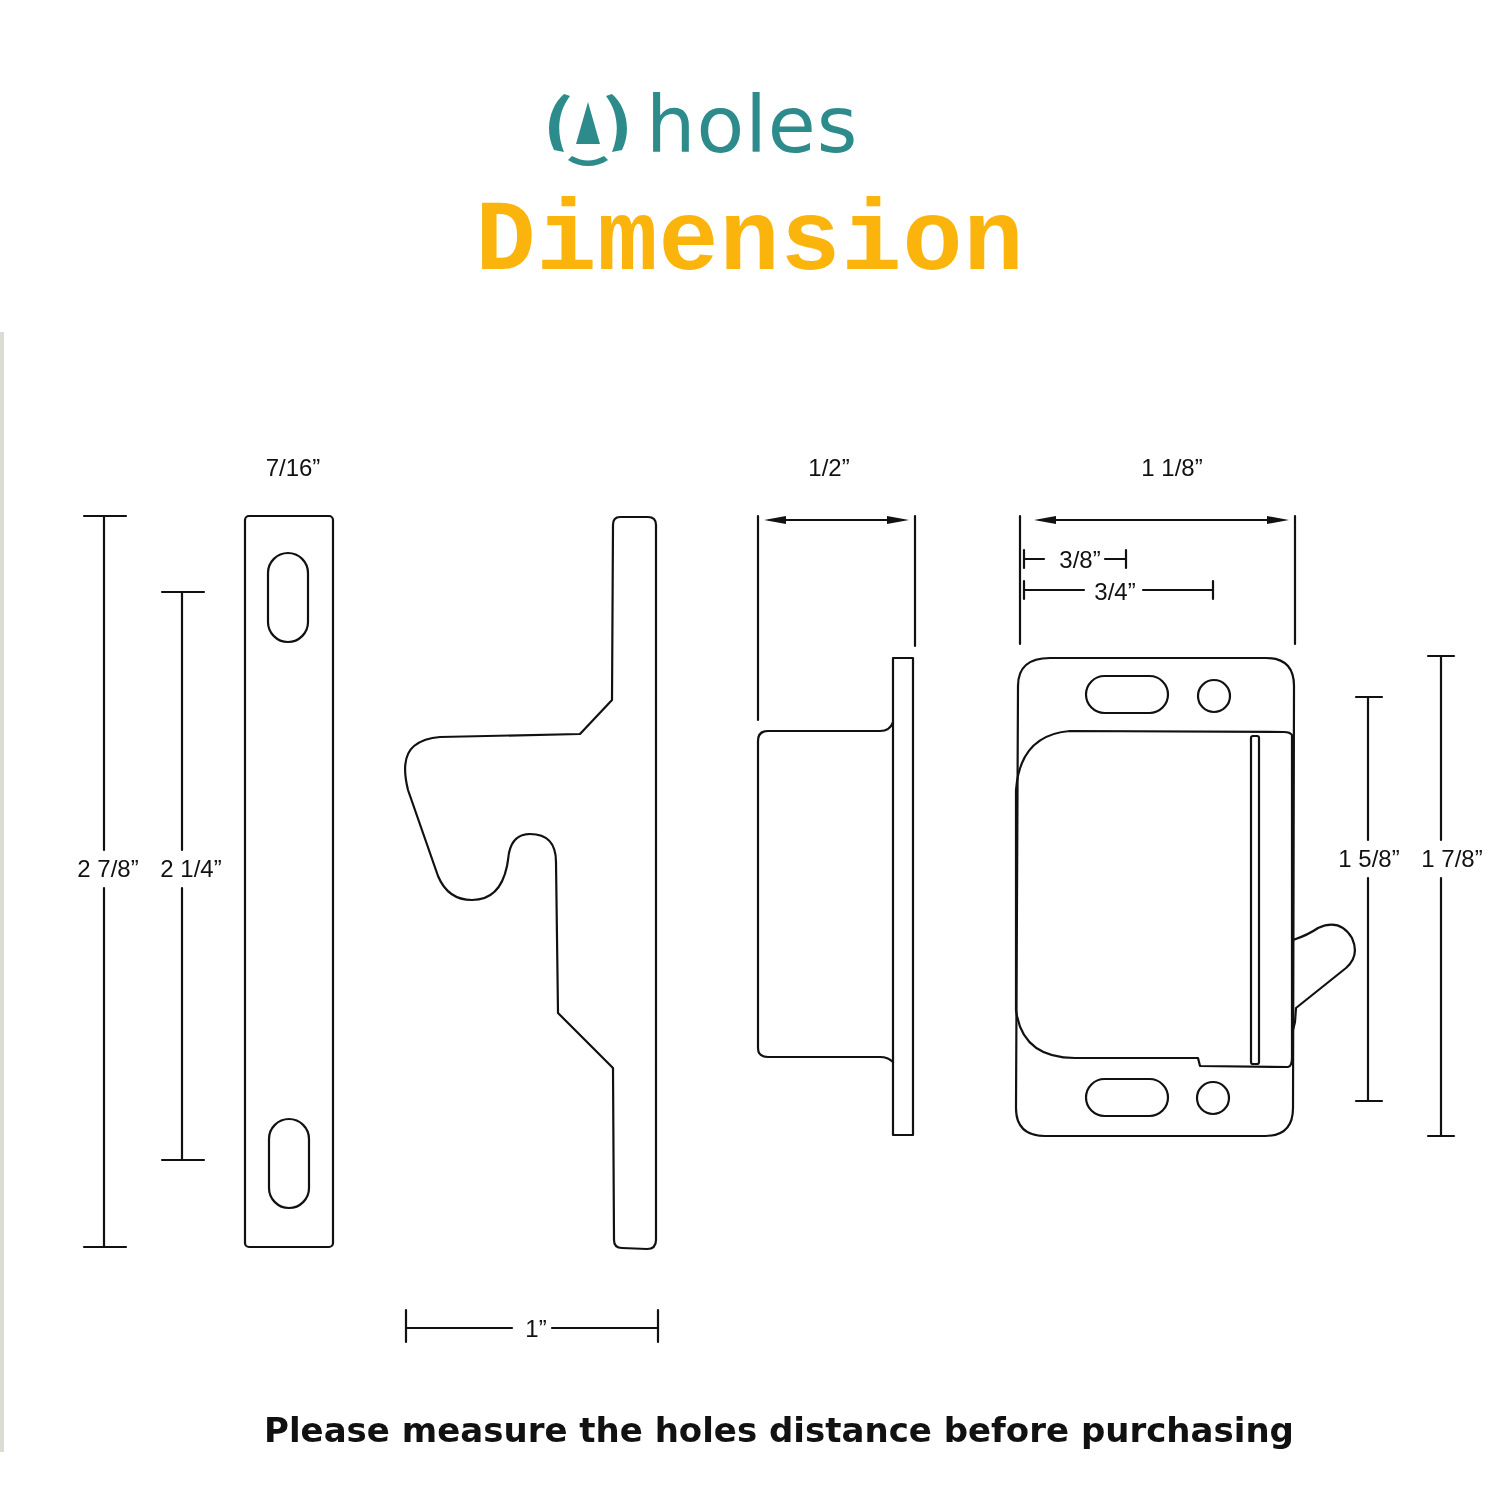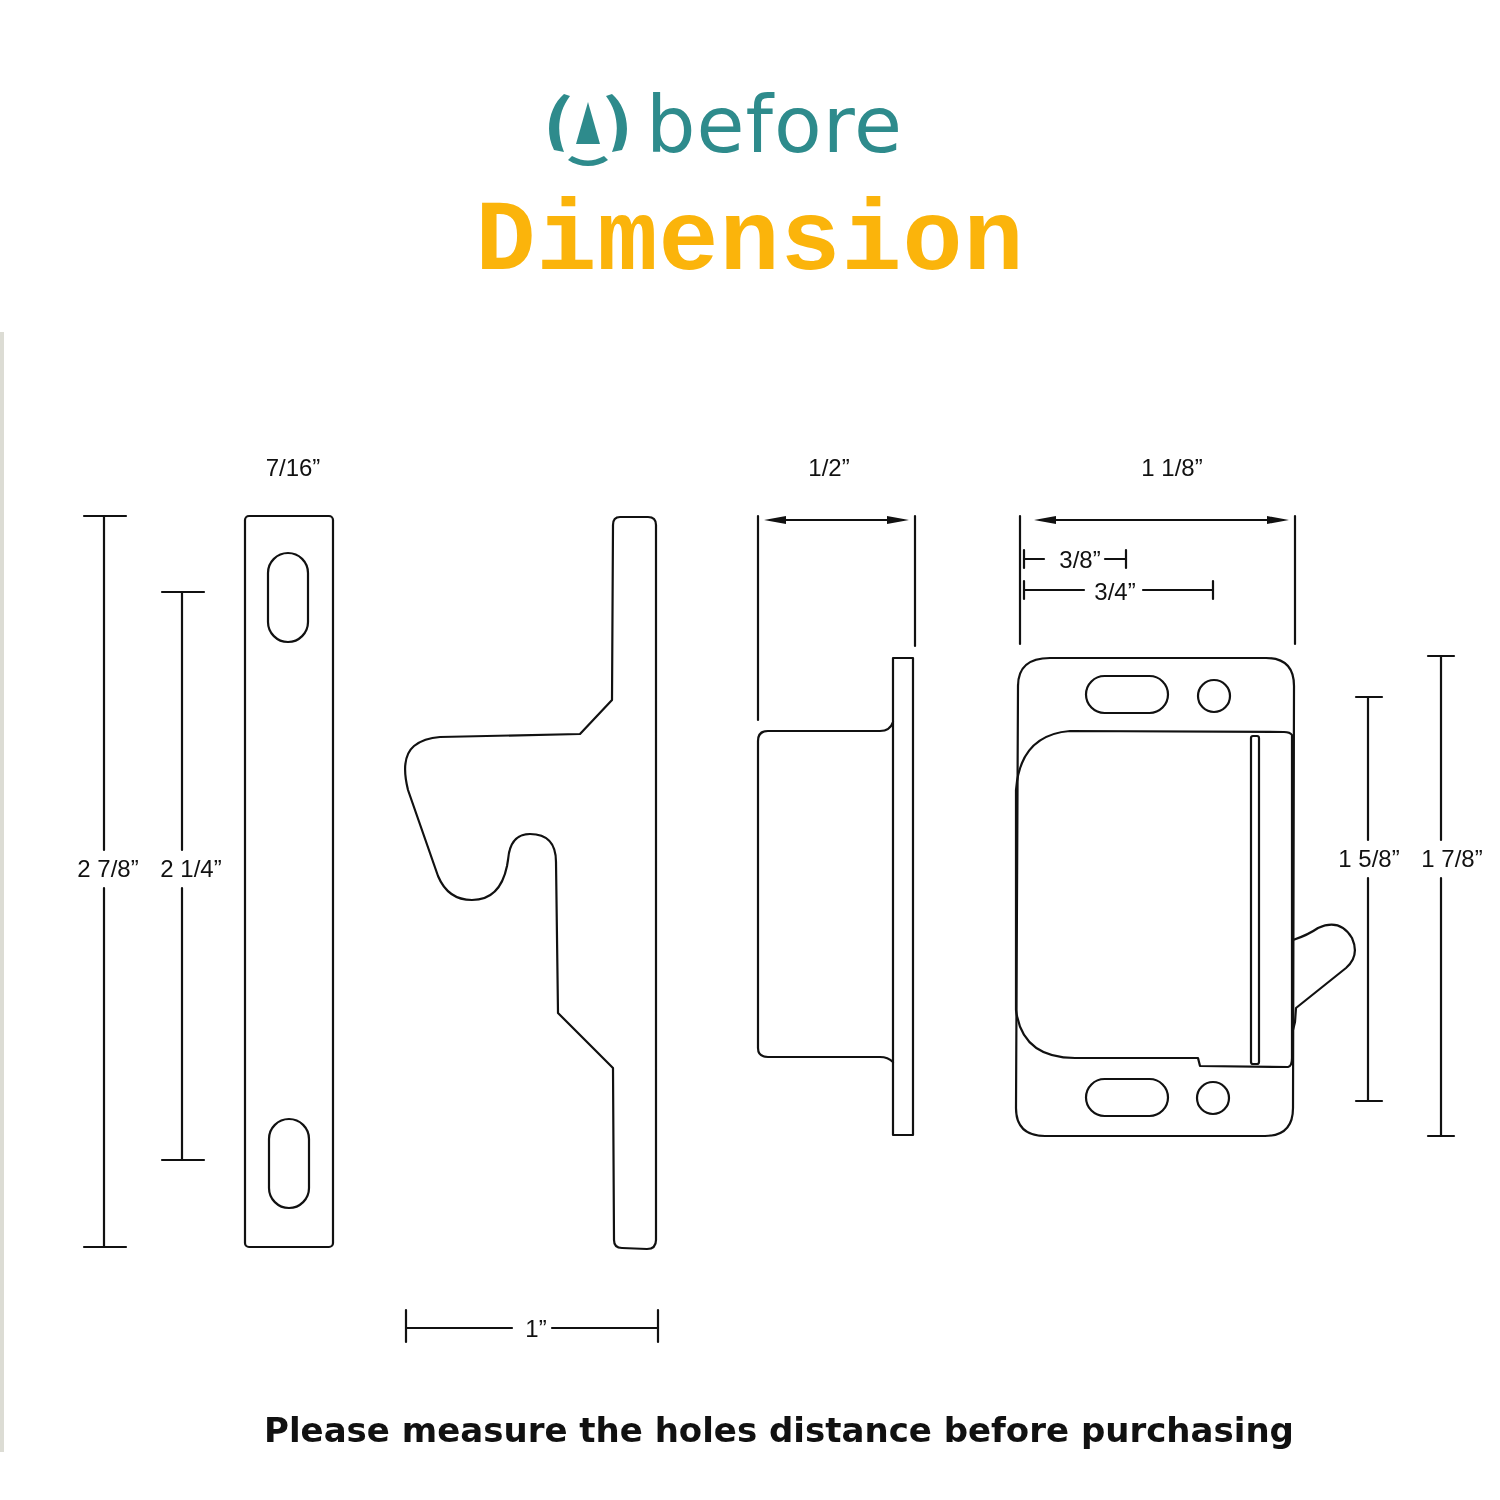--- a/index.html
+++ b/index.html
@@ -93,21 +93,21 @@
   <svg class="logo-mark" viewBox="0 0 84 86">
 
     <path d="M18 8 C4 20 -2 44 8 64 L18 66 C10 46 12 26 24 10 Z" fill="#2e8b8c"></path>
 
     <path d="M66 8 C80 20 86 44 76 64 L66 66 C74 46 72 26 60 10 Z" fill="#2e8b8c"></path>
 
     <path d="M42 16 L54 58 L30 58 Z" fill="#2e8b8c"></path>
 
     <path d="M22 74 C34 82 50 82 62 74 L58 70 C46 76 38 76 26 70 Z" fill="#2e8b8c"></path>
   </svg>
-  <span class="logo-word">before</span>
+  <span class="logo-word">holes</span>
 </div>
 
 <div class="title">Dimension</div>
 
 <svg class="drawing" viewBox="0 0 1500 1500">
   <g fill="none" stroke="#111111" stroke-width="2.2" stroke-linejoin="round" stroke-linecap="round">
 
     <g>
       <rect x="245" y="516" width="88" height="731" rx="4"></rect>
       <rect x="268" y="553" width="40" height="89" rx="20"></rect>

